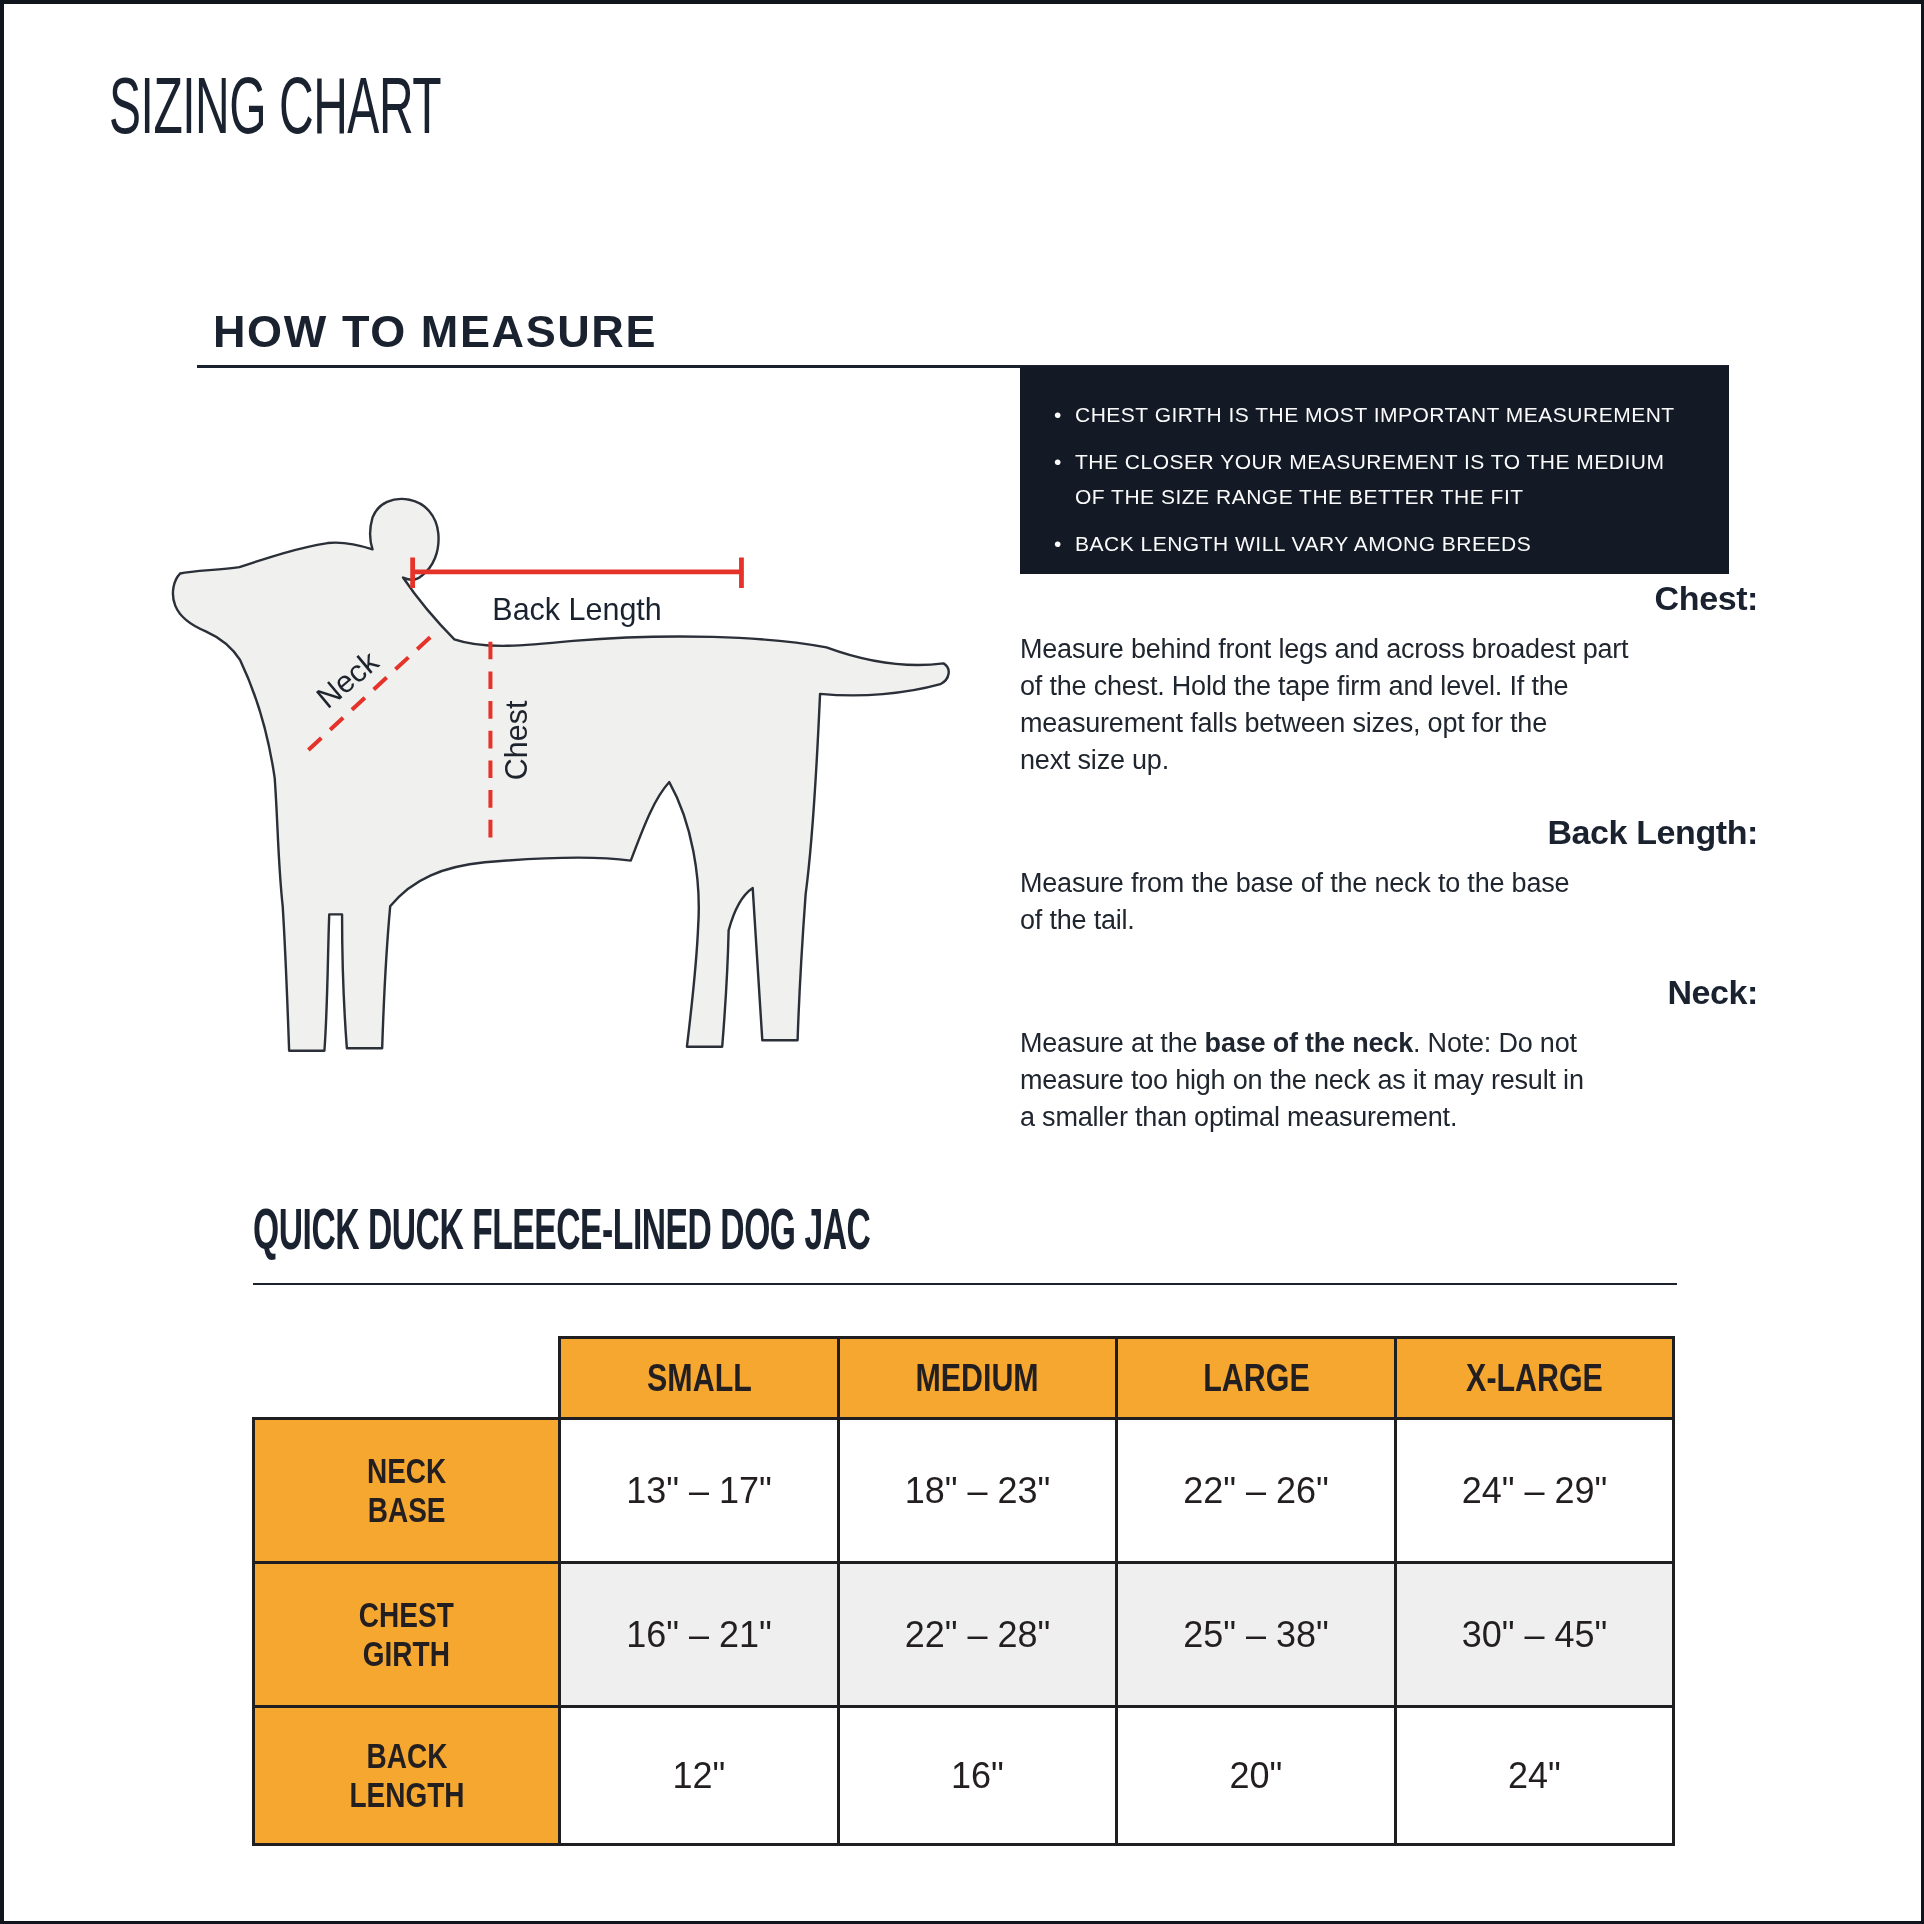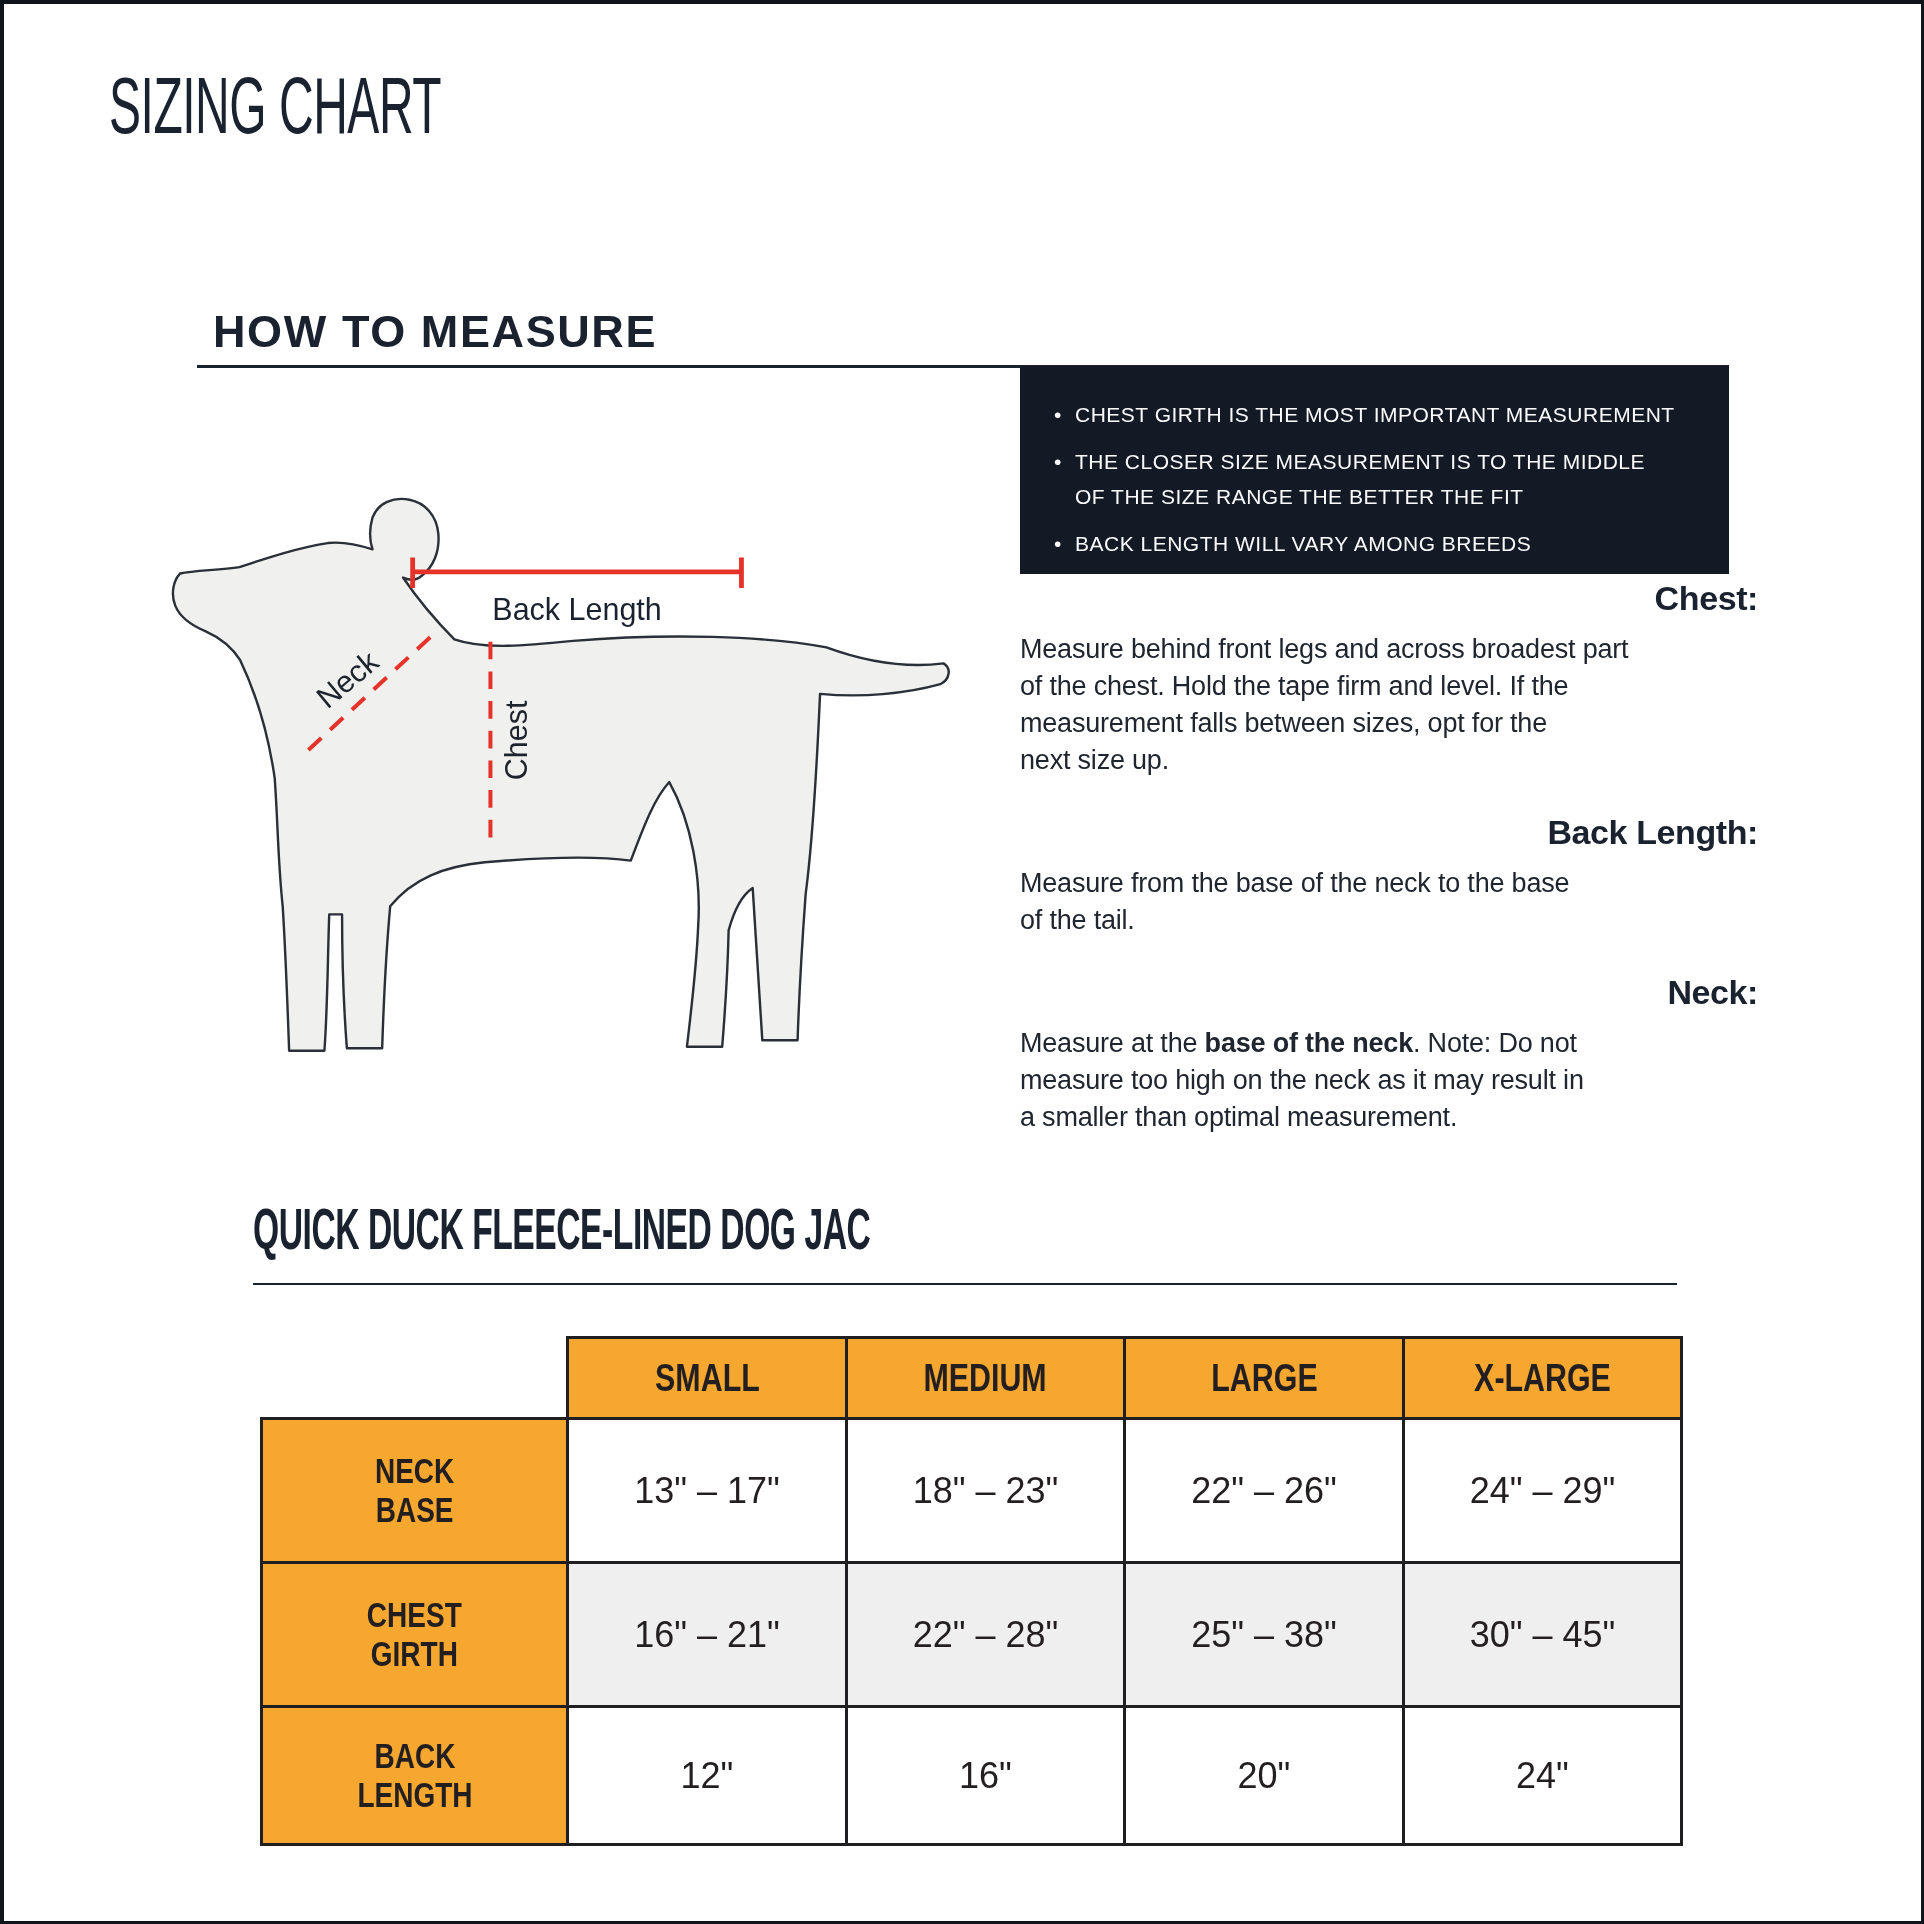--- a/index.html
+++ b/index.html
@@ -42,21 +42,21 @@
 
   
   .product-title{
     position:absolute;left:253px;top:1200px;font-size:58px;font-weight:bold;
     color:#1a2230;line-height:1;white-space:nowrap;
   }
   .product-rule{position:absolute;left:253px;top:1283px;width:1424px;height:2.4px;background:#1a2230;}
 
   
   .size-table{
-    position:absolute;left:260px;top:1336px;border-collapse:collapse;table-layout:fixed;
+    position:absolute;left:252px;top:1336px;border-collapse:collapse;table-layout:fixed;
   }
   .size-table th,.size-table td{
     border:3.2px solid #1f1f22;text-align:center;vertical-align:middle;
     color:#231f20;box-sizing:border-box;
   }
   .size-table td.blank{border:none;background:#ffffff;}
   .size-table tr.head{height:81px;}
   .size-table tr.head th{background:#f5a730;font-size:38px;font-weight:bold;}
   .size-table tr.r1{height:144px;}
   .size-table tr.r2{height:144px;}
@@ -134,21 +134,21 @@
   </svg>
 </div>
 
 <div class="info-box">
   <div class="bullet">
     <span class="dot">•</span>
     <span class="txt pre">CHEST GIRTH IS THE MOST IMPORTANT MEASUREMENT</span>
   </div>
   <div class="bullet">
     <span class="dot">•</span>
-    <span class="txt pre">THE CLOSER SIZE MEASUREMENT IS TO THE MIDDLE
+    <span class="txt pre">THE CLOSER YOUR MEASUREMENT IS TO THE MEDIUM
 OF THE SIZE RANGE THE BETTER THE FIT</span>
   </div>
   <div class="bullet">
     <span class="dot">•</span>
     <span class="txt pre">BACK LENGTH WILL VARY AMONG BREEDS</span>
   </div>
 </div>
 
 <div class="col">
   <h3>Chest:</h3>

